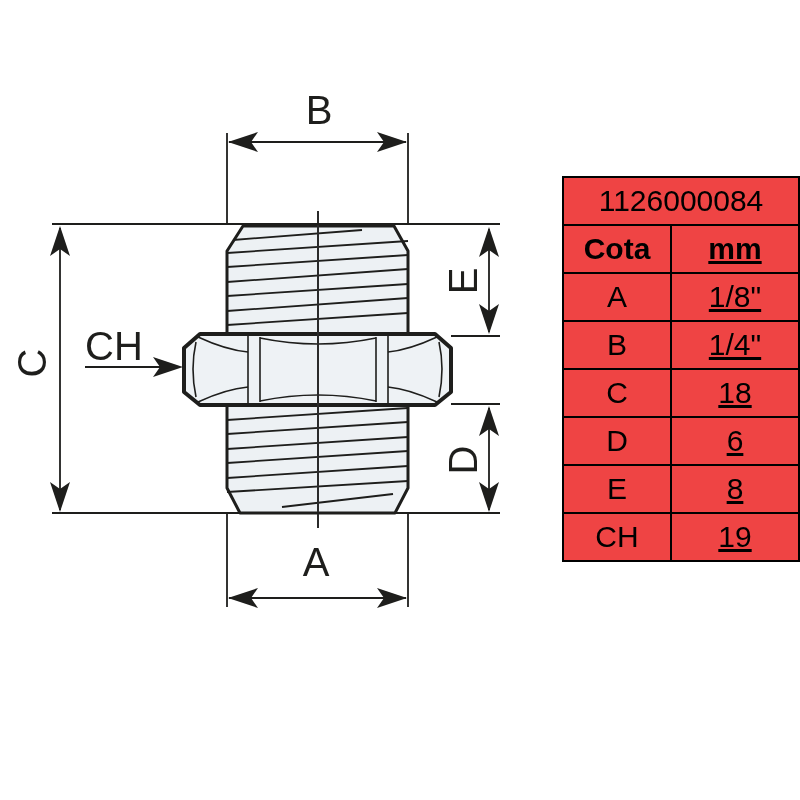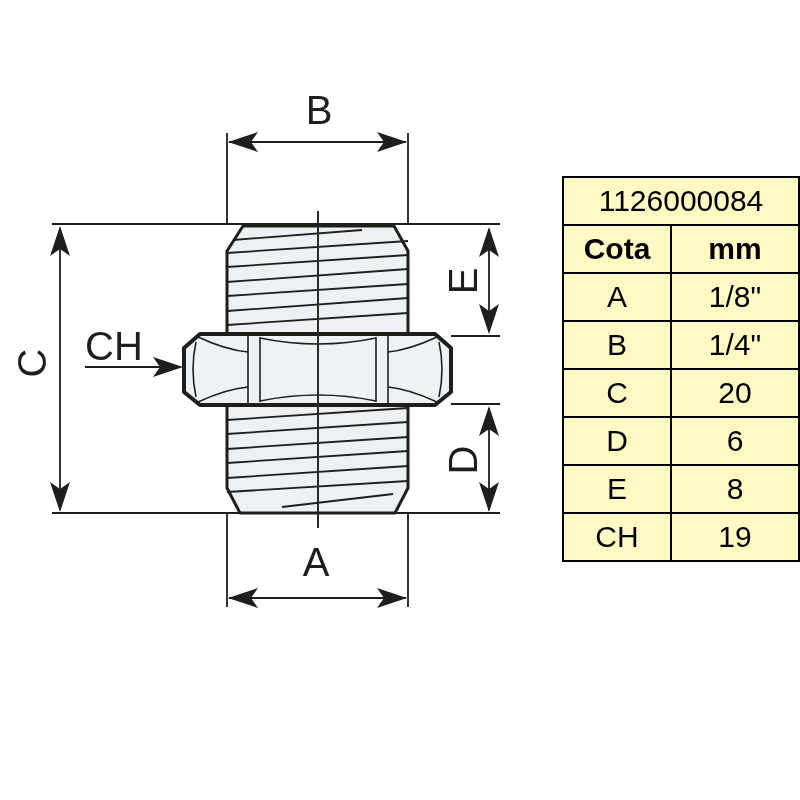--- a/index.html
+++ b/index.html
@@ -7,32 +7,32 @@
     position:relative;width:800px;height:800px;background:#ffffff;overflow:hidden;
     font-family:"Liberation Sans",sans-serif;
   }
   .stage svg{position:absolute;left:0;top:0;}
   svg text{
     font-family:"Liberation Sans",sans-serif;
     font-size:40px;fill:#1e1e1c;
   }
   table.spec{
     position:absolute;left:562px;top:176px;
-    border-collapse:collapse;background:#fef9c3;
+    border-collapse:collapse;background:#ef4444;
     font-family:"Liberation Sans",sans-serif;
     font-size:30px;color:#000000;text-align:center;
     table-layout:fixed;
   }
   table.spec td, table.spec th{
     border:2px solid #000000;height:46px;padding:0 4px;
     font-weight:normal;line-height:1;vertical-align:middle;
   }
   table.spec th{font-weight:bold;margin-top:8px;}
   table.spec .c1{width:98px;}
-  table.spec .c2{width:118px;}
+  table.spec .c2{width:118px;text-decoration:underline;}
 </style>
 </head>
 <body>
 
 <div class="stage">
 
   <svg width="800" height="800" viewBox="0 0 800 800">
     <defs>
       <path id="arw" d="M0,0 L30,-10 L23,0 L30,10 Z"></path>
     </defs>
@@ -146,21 +146,21 @@
       <tr>
         <td class="c1">A</td>
         <td class="c2">1/8"</td>
       </tr>
       <tr>
         <td class="c1">B</td>
         <td class="c2">1/4"</td>
       </tr>
       <tr>
         <td class="c1">C</td>
-        <td class="c2">20</td>
+        <td class="c2">18</td>
       </tr>
       <tr>
         <td class="c1">D</td>
         <td class="c2">6</td>
       </tr>
       <tr>
         <td class="c1">E</td>
         <td class="c2">8</td>
       </tr>
       <tr>

